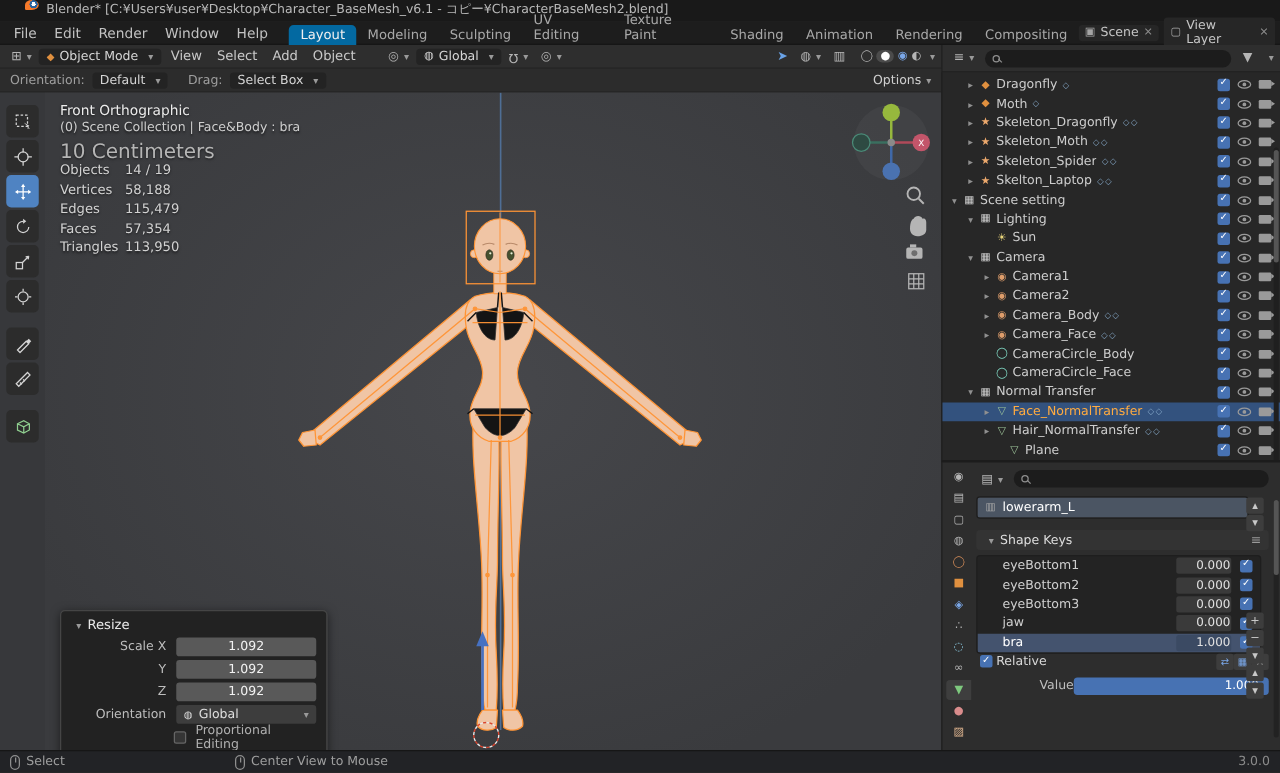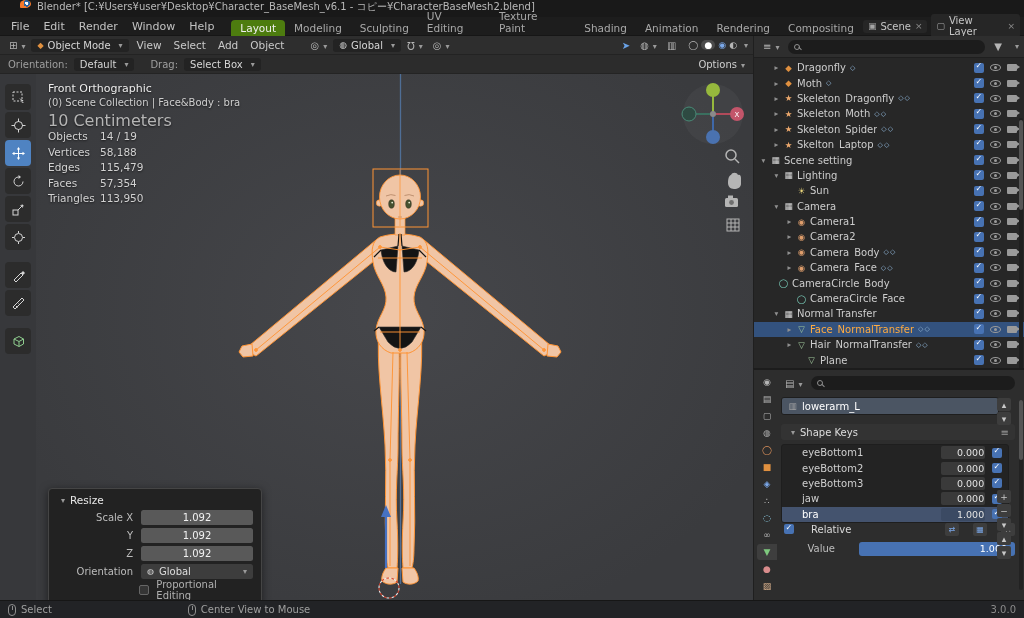--- a/index.html
+++ b/index.html
@@ -10,21 +10,21 @@
 .grow{flex:1}
 .chevd{font-size:8px;color:#9a9a9a;margin-left:4px}
 
 #titlebar{left:0;top:0;width:1024px;height:17px;background:#191919;display:flex;align-items:flex-start;padding:0 20px;color:#b9b9b9;font-size:10px}
 .blogo{width:11px;height:8px;border-radius:50% 50% 50% 10%;background:radial-gradient(circle at 62% 42%,#fff 0 1.6px,#2a65a0 1.7px 3.2px,#f5792a 3.3px 100%);margin-right:6px}
 
 #topbar{left:0;top:17px;width:1024px;height:19px;background:#1d1d1d;display:flex;align-items:center;padding:0 4px;border-bottom:1px solid #161616}
 .menu-item{padding:0 7px;color:#c2c2c2;cursor:default}
 .wstabs{display:flex;align-items:flex-end;height:19px;margin-left:10px}
 .wstab{padding:2px 9px;color:#a8a8a8;border-radius:4px 4px 0 0;font-size:10.5px}
-.wstab.act{background:#4d7c0f;color:#f0f0f0}
+.wstab.act{background:#0369a1;color:#f0f0f0}
 .tb-right{margin-left:auto;display:flex;align-items:center;gap:4px}
 .pillgrp{display:flex;align-items:center;background:#262626;border-radius:3px;padding:1px 5px;gap:4px;font-size:10px}
 .pillgrp .x{color:#8d8d8d;font-size:9px}
 .tinyic{font-size:9px;color:#a5a5a5}
 
 #toolheader{left:0;top:36px;width:753px;height:19px;background:#2e2e2e;border-bottom:1px solid #232323;display:flex;align-items:center;padding:0 5px;gap:2px}
 .dd{display:flex;align-items:center;gap:4px;background:#232323;border-radius:3px;padding:1px 6px;font-size:10px;color:#d5d5d5}
 .hdr-menu{padding:0 6px;font-size:10.5px;color:#c9c9c9}
 .icbtn{padding:0 4px;color:#b5b5b5;font-size:10px}
 .magnet{display:inline-block;transform:rotate(180deg)}
@@ -94,24 +94,24 @@
 .vgrow{display:flex;align-items:center;height:16px;font-size:10px;color:#cfcfcf;padding:0 4px;gap:3px}
 .vgrow.sel{background:#4b5563;color:#fff}
 .sechead{display:flex;align-items:center;height:16px;background:#333333;border-radius:3px;margin-top:9px;padding:0 6px;gap:5px;color:#dedede;font-size:10px}
 .skrow{display:flex;align-items:center;height:15.4px;font-size:10px;color:#cfcfcf;padding:0 3px;gap:4px}
 .skrow.sel{background:#44536e;color:#fff}
 .skname{flex:1;white-space:nowrap;overflow:hidden}
 .skval{width:44px;text-align:right;background:#3a3a3a;border-radius:2px;padding:0 16px;color:#e2e2e2;font-size:9.5px;line-height:13px}
 .skrow.sel .skval{background:#3b4a63}
 .skside{position:absolute;display:flex;flex-direction:column;gap:1px}
 .sbtn{width:14px;height:13px;background:#3d3d3d;border-radius:2px;color:#c8c8c8;font-size:9px;display:flex;align-items:center;justify-content:center}
-.relrow{display:flex;align-items:center;gap:14px;margin-top:9px;font-size:10px;color:#d8d8d8}
+.relrow{display:flex;align-items:center;gap:0;margin-top:9px;font-size:10px;color:#d8d8d8}
 .relrow .mini{width:14px;height:13px;background:#3d3d3d;border-radius:2px;display:flex;align-items:center;justify-content:center;font-size:8px;color:#7aa7e8}
 .valrow{display:flex;align-items:center;margin-top:6px;font-size:10px}
-.vallbl{width:78px;text-align:right;padding-right:24px;color:#bdbdbd}
+.vallbl{width:78px;text-align:right;padding-right:0;color:#bdbdbd}
 .slider{flex:1;height:14px;background:#4772b3;border-radius:3px;color:#fff;display:flex;align-items:center;justify-content:flex-end;padding:0 8px;font-size:9.5px}
 .pscroll{position:absolute;right:1px;top:30px;width:4px;height:190px;background:#222;border-radius:2px}
 .pscroll .thumb{position:absolute;top:0;width:4px;height:60px;background:#555;border-radius:2px}
 
 #statusbar{left:0;top:600px;width:1024px;height:18px;background:#222326;border-top:1px solid #161616;display:flex;align-items:center;padding:0 8px;font-size:10px;color:#9f9f9f}
 .mico{width:8px;height:12px;border:1px solid #8f8f8f;border-radius:4px;position:relative;margin-right:5px;flex:none}
 .mico::after{content:"";position:absolute;left:3px;top:1px;width:1px;height:4px;background:#8f8f8f}
 .sb-group{display:flex;align-items:center;margin-right:26px}
 .ver{margin-left:auto;color:#8a8a8a}
 </style>
@@ -582,21 +582,21 @@
         <span class="chev">▸</span>
         <span class="oicn" data-icon="camera"></span>
         <span class="oname">Camera_Face</span>
         <span class="extras">◇◇</span>
         <span class="grow"></span>
         <span class="cbx"></span>
         <span class="eye"></span>
         <span class="camico"></span>
       </div>
 
-      <div class="orow" style="padding-left: 12px;">
+      <div class="orow" style="padding-left: 30px;">
         <span class="chev"></span>
         <span class="oicn" data-icon="curve"></span>
         <span class="oname">CameraCircle_Body</span>
         <span class="extras"></span>
         <span class="grow"></span>
         <span class="cbx"></span>
         <span class="eye"></span>
         <span class="camico"></span>
       </div>
 

